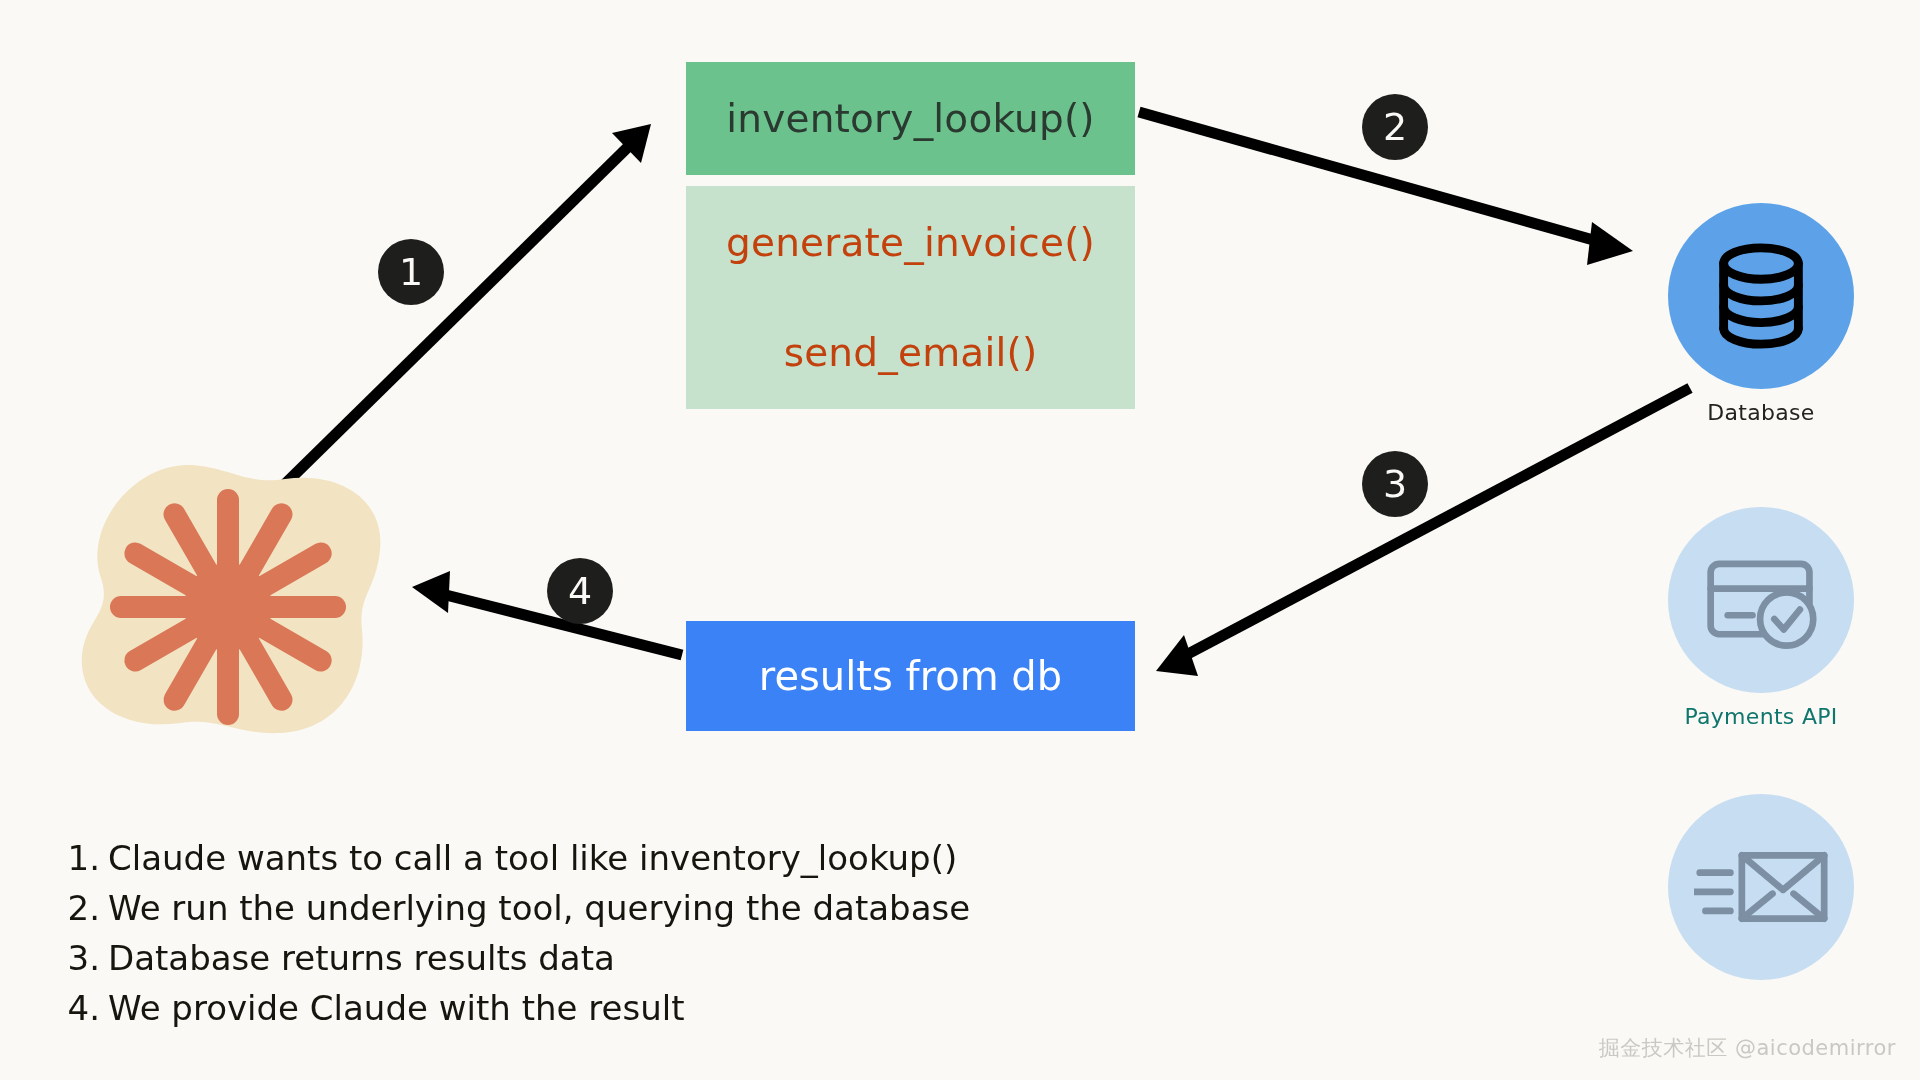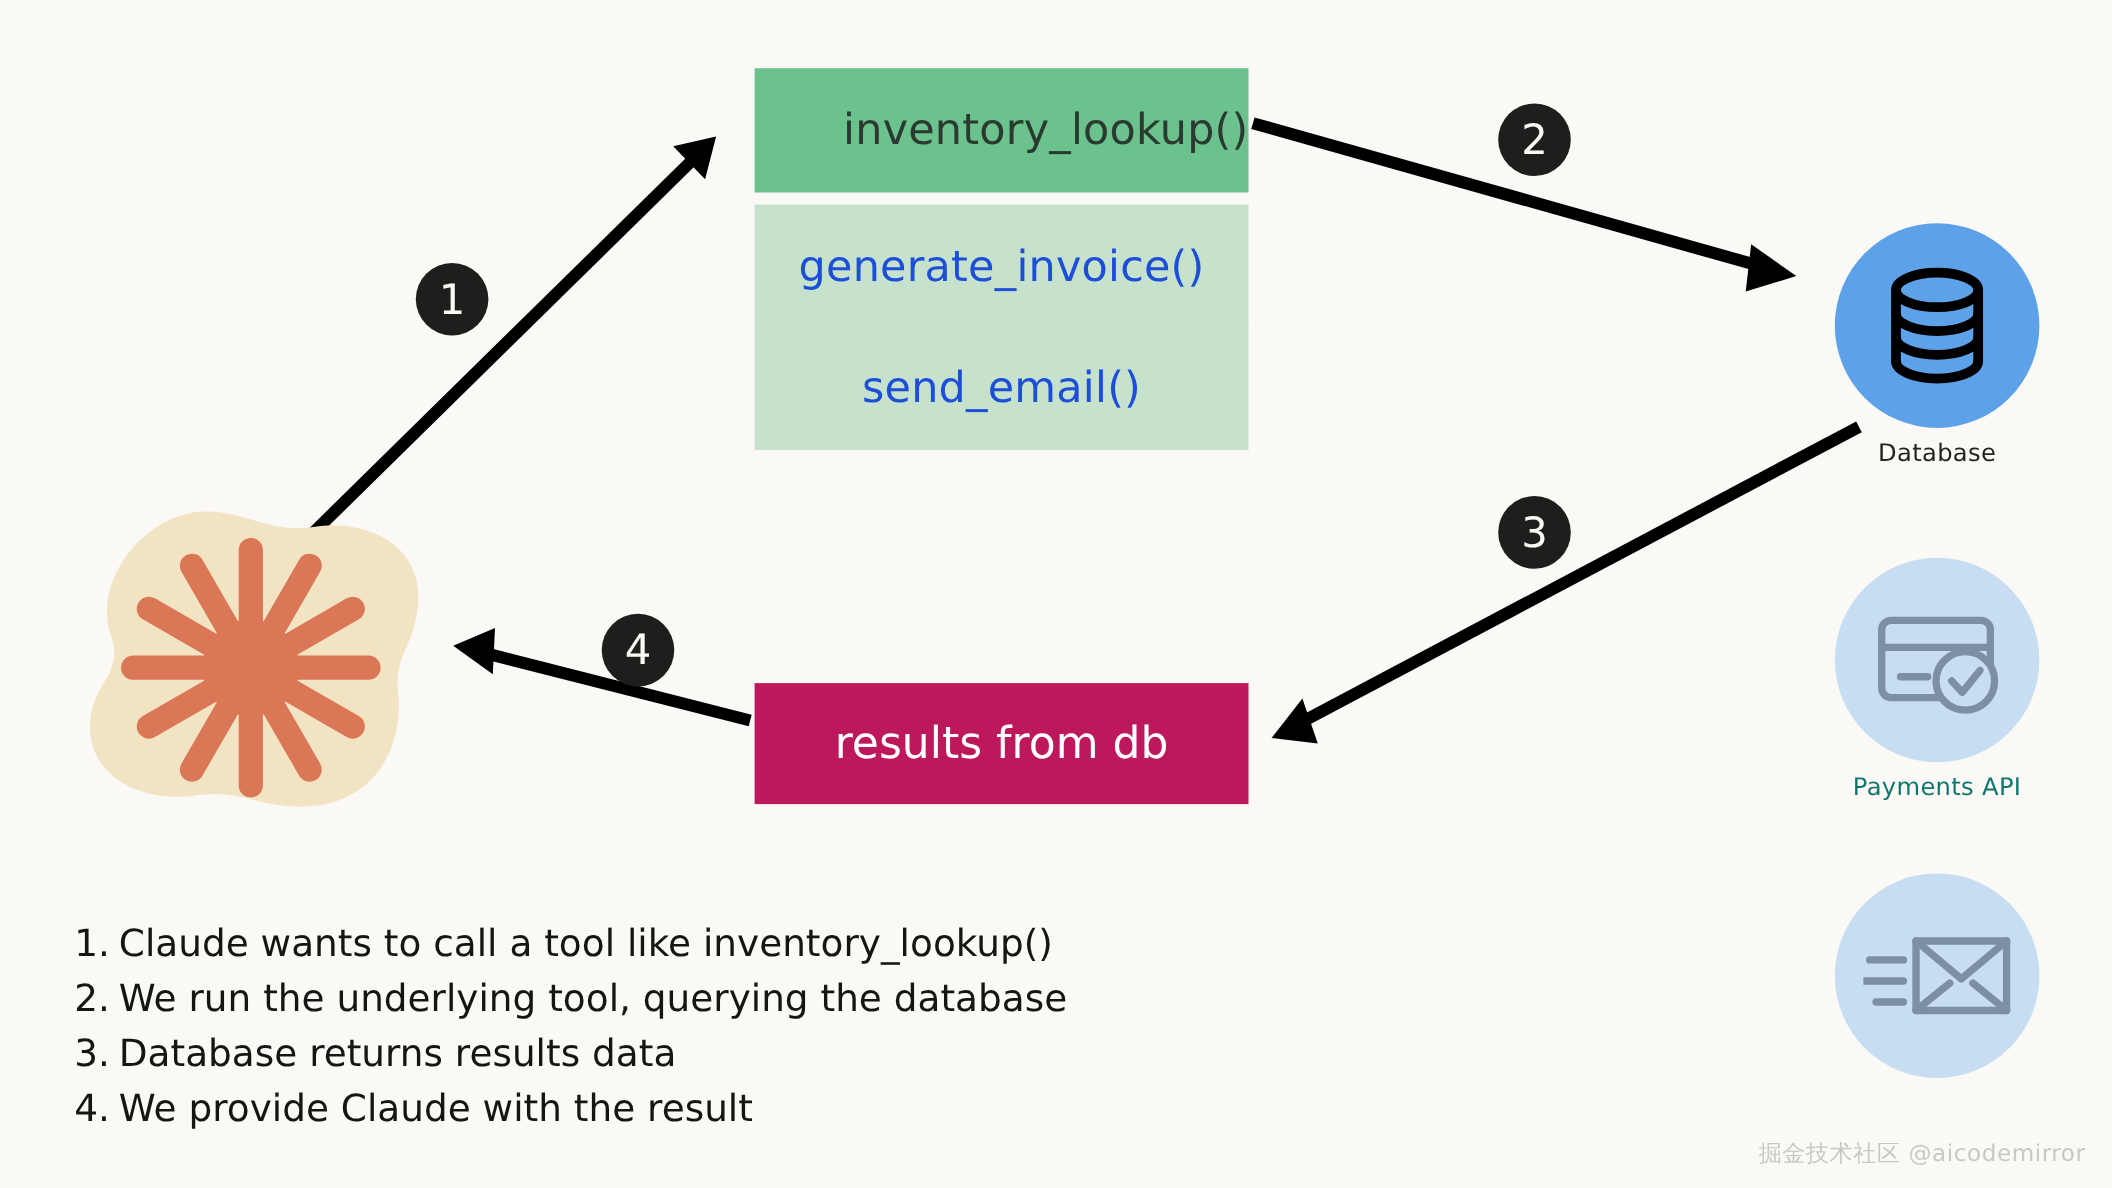--- a/index.html
+++ b/index.html
@@ -36,34 +36,34 @@
     font-size: 39px;
     letter-spacing: 0.2px;
     white-space: nowrap;
   }
   .tool-box.active {
     background: #6CC28D;
     color: #2A3A30;
   }
   .tool-box.inactive {
     background: #C6E2CD;
-    color: #1d4ed8;
-  }
-  #tool-box-0 { top: 62px; justify-content: flex-end; }
+    color: #c2410c;
+  }
+  #tool-box-0 { top: 62px; }
   #tool-box-1 { top: 186px; }
   #tool-box-2 { top: 296px; }
 
   
   #results-box {
     position: absolute;
     left: 686px;
     top: 621px;
     width: 449px;
     height: 110px;
-    background: #be185d;
+    background: #3b82f6;
     color: #FFFFFF;
     display: flex;
     align-items: center;
     justify-content: center;
     font-size: 40px;
     white-space: nowrap;
   }
 
   
   .step-badge {

